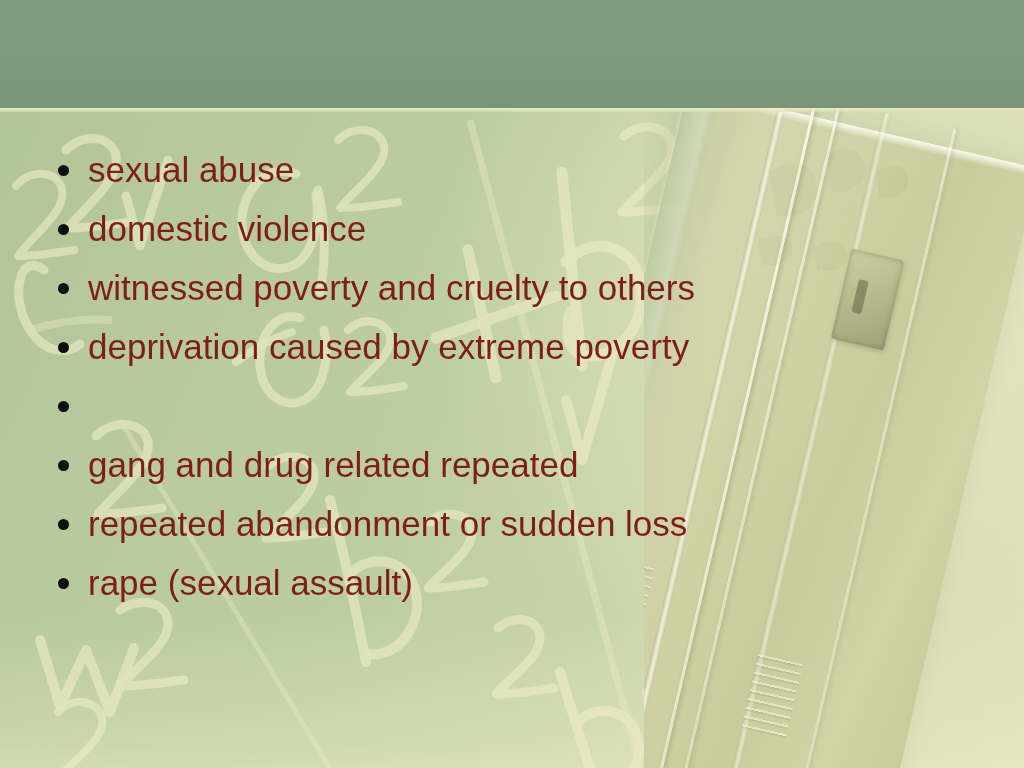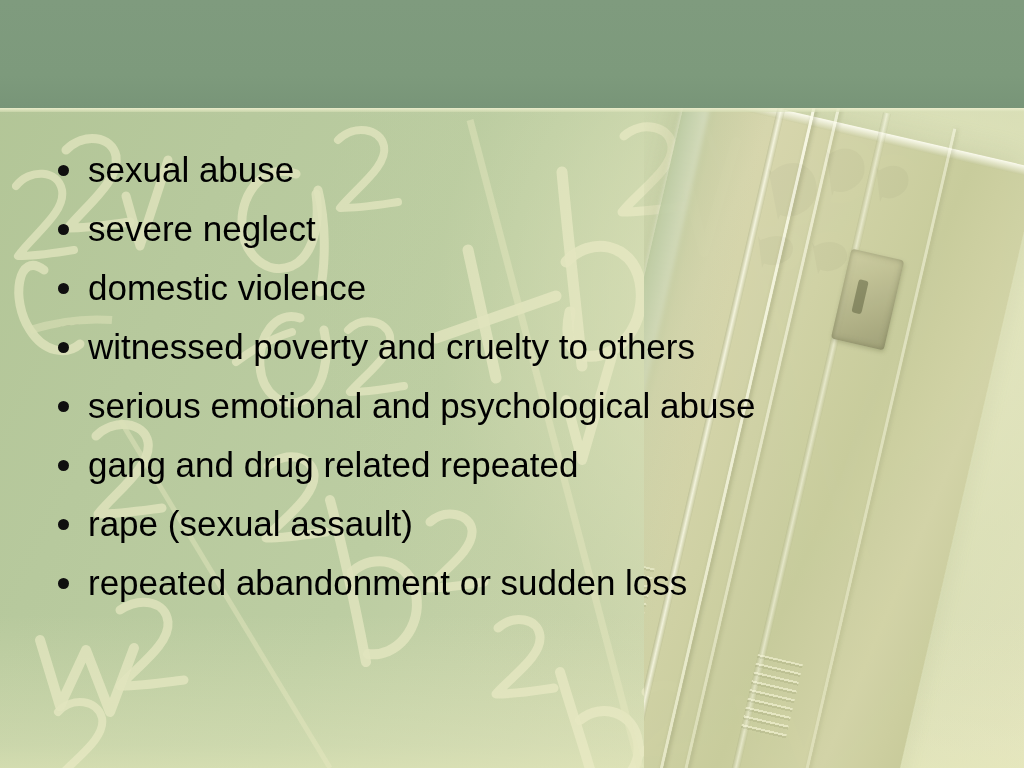--- a/index.html
+++ b/index.html
@@ -207,21 +207,21 @@
     width: 960px;
     z-index: 4;
     list-style: none;
     margin: 0;
     padding: 0;
   }
   .bullet-item {
     position: relative;
     height: 59px;
     padding-left: 88px;
-    color: #000000;
+    color: #7f1d1d;
     font-size: 35px;
     line-height: 59px;
     white-space: nowrap;
   }
   .bullet-dot {
     position: absolute;
     left: 58px;
     top: 50%;
     width: 11px;
     height: 11px;
@@ -313,41 +313,40 @@
   <div class="title-divider"></div>
   <h1 class="title-text">What kinds of events are traumatic?</h1>
 
   <ul class="bullets">
     <li class="bullet-item">
       <span class="bullet-dot"></span>
       <span>sexual abuse</span>
     </li>
     <li class="bullet-item">
       <span class="bullet-dot"></span>
-      <span>severe neglect</span>
-    </li>
-    <li class="bullet-item">
-      <span class="bullet-dot"></span>
       <span>domestic violence</span>
     </li>
     <li class="bullet-item">
       <span class="bullet-dot"></span>
       <span>witnessed poverty and cruelty to others</span>
     </li>
     <li class="bullet-item">
       <span class="bullet-dot"></span>
-      <span>serious emotional and psychological abuse</span>
+      <span>deprivation caused by extreme poverty</span>
+    </li>
+    <li class="bullet-item">
+      <span class="bullet-dot"></span>
     </li>
     <li class="bullet-item">
       <span class="bullet-dot"></span>
       <span>gang and drug related repeated</span>
     </li>
     <li class="bullet-item">
       <span class="bullet-dot"></span>
+      <span>repeated abandonment or sudden loss</span>
+    </li>
+    <li class="bullet-item">
+      <span class="bullet-dot"></span>
       <span>rape (sexual assault)</span>
     </li>
-    <li class="bullet-item">
-      <span class="bullet-dot"></span>
-      <span>repeated abandonment or sudden loss</span>
-    </li>
   </ul>
 
 </div>
 
 </body></html>

